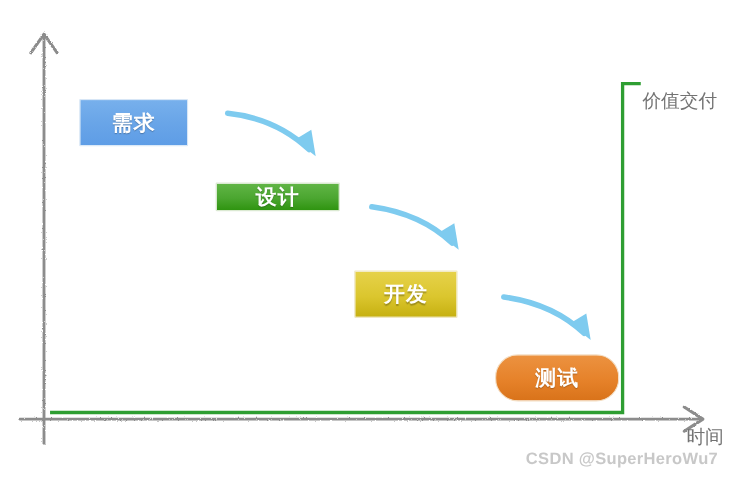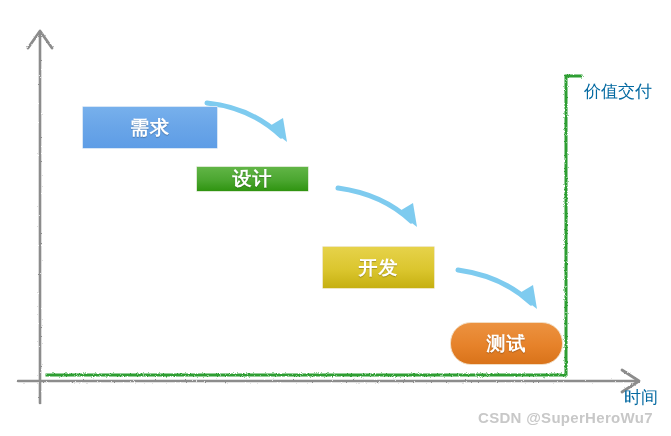--- a/index.html
+++ b/index.html
@@ -49,21 +49,21 @@
     background: linear-gradient(to bottom, #e6d24a 0%, #dbc62e 55%, #c6b011 100%);
     border: 1px solid #efe7c2;
   }
   .box-test {
     background: linear-gradient(to bottom, #ec9240 0%, #e6822a 55%, #d9731a 100%);
     border: 1px solid #f3ddc2;
   }
   .axis-label {
     position: absolute;
     font-size: 17px;
-    color: #0369a1;
+    color: #737373;
     white-space: nowrap;
   }
   #value-delivery-label {
     left: 584px;
     top: 80px;
   }
   #time-label {
     left: 624px;
     top: 386px;
   }
@@ -118,29 +118,29 @@
       <path d="M 338 188 C 367 192 392 203 411 221" fill="none" stroke="#7ecbef" stroke-width="5" stroke-linecap="round"></path>
       <path d="M 398 212 L 417 227 L 413 203 Z" fill="#7ecbef"></path>
     </g>
 
     <g>
       <path d="M 458 270 C 487 274 512 285 531 303" fill="none" stroke="#7ecbef" stroke-width="5" stroke-linecap="round"></path>
       <path d="M 518 294 L 537 309 L 533 285 Z" fill="#7ecbef"></path>
     </g>
   </svg>
 
-  <div class="phase-box box-req" style="left:82px; top:90px; width:136px; height:43px;margin-top:16px;">
+  <div class="phase-box box-req" style="left:72px; top:90px; width:99px; height:43px;">
     <span>需求</span>
   </div>
 
   <div class="phase-box box-design" style="left:196px; top:166px; width:113px; height:26px;">
     <span>设计</span>
   </div>
 
-  <div class="phase-box box-dev" style="left:322px; top:246px; width:113px; height:43px;">
+  <div class="phase-box box-dev" style="left:322px; top:246px; width:94px; height:43px;">
     <span>开发</span>
   </div>
 
   <div class="phase-box box-test" style="left:450px; top:322px; width:113px; height:43px;border-radius:21px;">
     <span>测试</span>
   </div>
 
   <div class="axis-label" id="value-delivery-label">价值交付</div>
 
   <div class="axis-label" id="time-label">时间</div>

